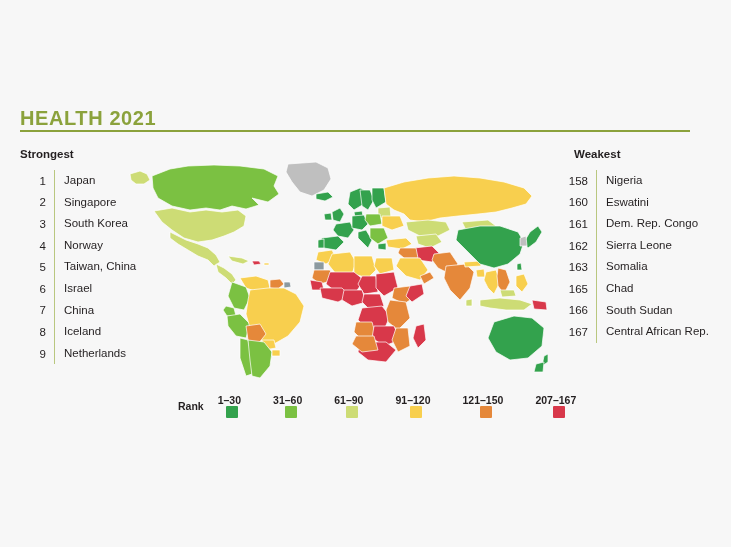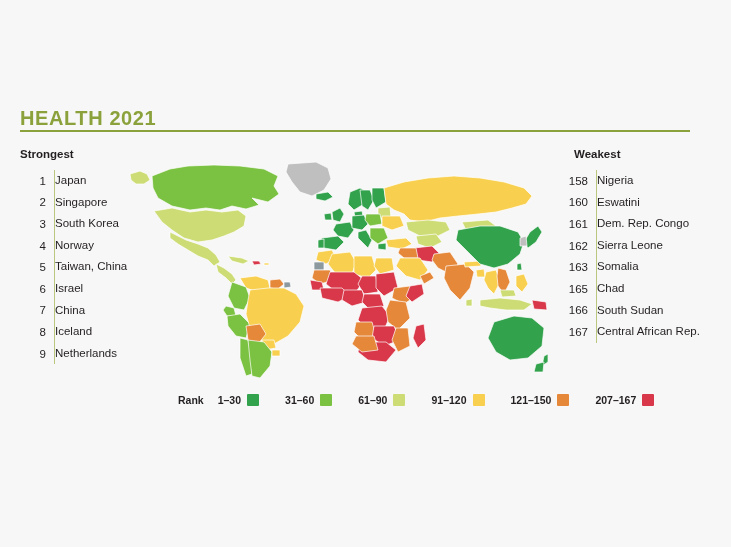--- a/index.html
+++ b/index.html
@@ -40,39 +40,40 @@
     display:flex; align-items:center;
     height:21.6px;
     font-size:11.5px;
     color:#231f20;
   }
   .rank-num{
     width:26px; text-align:right; padding-right:8px;
     font-variant-numeric:tabular-nums;
   }
   .rank-name{
+    padding-left:9px;
     border-left:1.5px solid #b9c77f;
     height:21.6px; line-height:21.6px;
     flex:1; white-space:nowrap;
   }
 
   
   .map-wrap{
     position:absolute; left:128px; top:160px; width:420px; height:222px;
   }
   .map-wrap svg{display:block;width:100%;height:100%;}
 
   
   .legend{
     position:absolute; left:136px; top:394px;
     display:flex; align-items:center; gap:0px;
     font-size:10.5px;
   }
   .legend-title{font-weight:700;margin-right:14px;color:#231f20;padding-left:42px;}
-  .legend-item{display:flex;align-items:center;margin-right:26px;}
+  .legend-item{display:flex;align-items:center;margin-right:26px;flex-direction:column;}
   .legend-item:last-child{margin-right:0;}
   .legend-label{margin-right:6px;font-weight:600;color:#231f20;white-space:nowrap;}
   .swatch{width:12px;height:12px;display:inline-block;border-radius:1px;}
 </style>
 </head>
 <body>
 
 <div class="page">
 
   <div class="title">HEALTH 2021</div>

